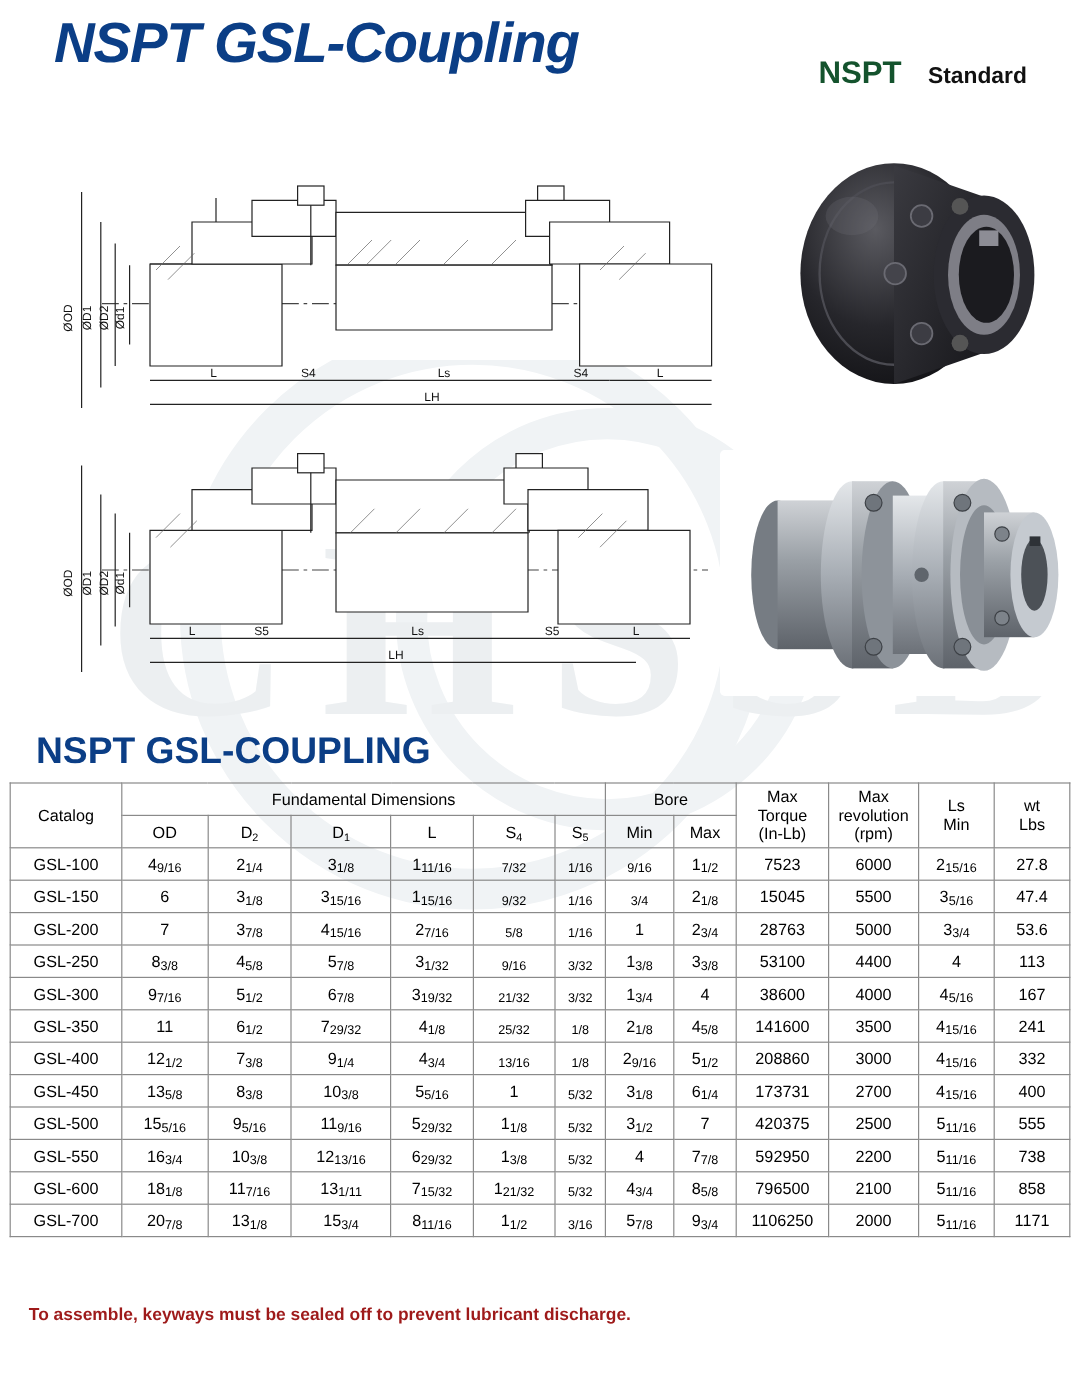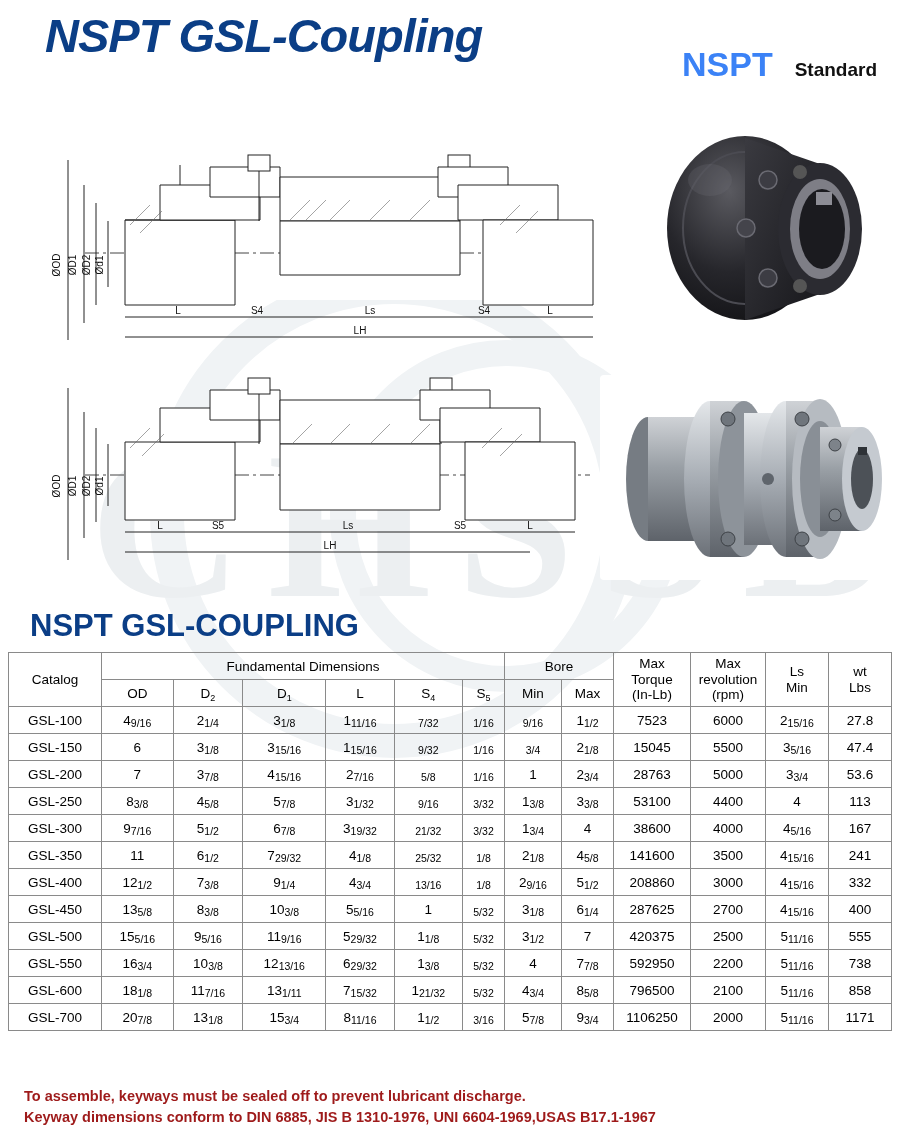--- a/index.html
+++ b/index.html
@@ -26,21 +26,21 @@
 
   
   .title-main{
     position:absolute;left:45px;top:8px;
     font-family:"Liberation Sans", sans-serif;
     font-size:47px;font-weight:bold;font-style:italic;
     color:#0b3e86;letter-spacing:-1px;
   }
   .brand-box{position:absolute;left:682px;top:45px;}
   .brand-red{
-    font-size:34px;font-weight:bold;color:#3b82f6;font-style:normal;
+    font-size:26px;font-weight:bold;color:#14532d;font-style:normal;
     letter-spacing:0px;display:inline-block;
   }
   .brand-std{
     font-size:19px;font-weight:bold;color:#111;display:inline-block;margin-left:22px;
   }
 
   
   .drawing{position:absolute;}
   .dwg1{left:30px;top:125px;width:600px;height:215px;}
   .dwg2{left:30px;top:360px;width:600px;height:205px;}
@@ -431,21 +431,21 @@
       <tr>
         <td class="catalog-cell">GSL-450</td>
         <td class="rowlbl">13<span class="frac">5/8</span></td>
         <td class="rowlbl">8<span class="frac">3/8</span></td>
         <td class="rowlbl">10<span class="frac">3/8</span></td>
         <td class="rowlbl">5<span class="frac">5/16</span></td>
         <td class="rowlbl">1</td>
         <td class="rowlbl"><span class="frac">5/32</span></td>
         <td class="rowlbl">3<span class="frac">1/8</span></td>
         <td class="rowlbl">6<span class="frac">1/4</span></td>
-        <td>287625</td>
+        <td>173731</td>
         <td>2700</td>
         <td class="rowlbl">4<span class="frac">15/16</span></td>
         <td>400</td>
       </tr>
       <tr>
         <td class="catalog-cell">GSL-500</td>
         <td class="rowlbl">15<span class="frac">5/16</span></td>
         <td class="rowlbl">9<span class="frac">5/16</span></td>
         <td class="rowlbl">11<span class="frac">9/16</span></td>
         <td class="rowlbl">5<span class="frac">29/32</span></td>
@@ -501,14 +501,13 @@
         <td>1106250</td>
         <td>2000</td>
         <td class="rowlbl">5<span class="frac">11/16</span></td>
         <td>1171</td>
       </tr>
     </tbody>
 </table>
 
 <div class="footer">
   <div>To assemble, keyways must be sealed off to prevent lubricant discharge.</div>
-  <div>Keyway dimensions conform to DIN 6885, JIS B 1310-1976, UNI 6604-1969,USAS B17.1-1967</div>
 </div>
 
 </body></html>

